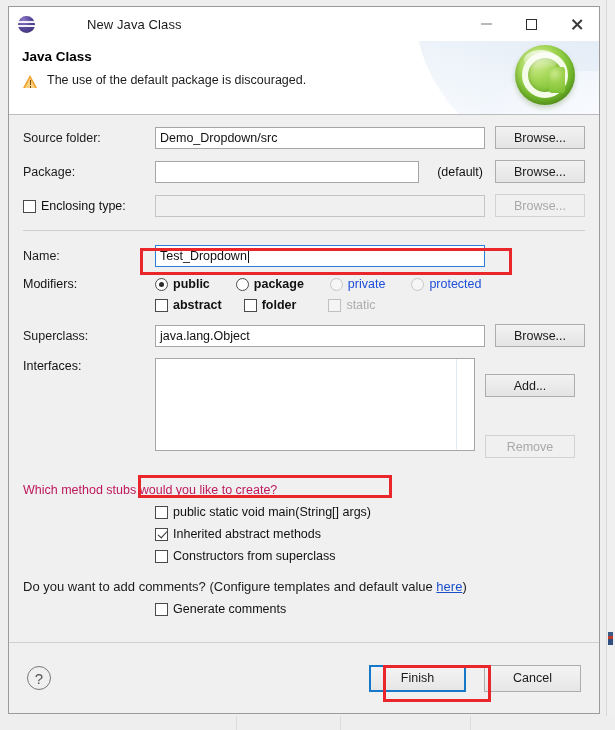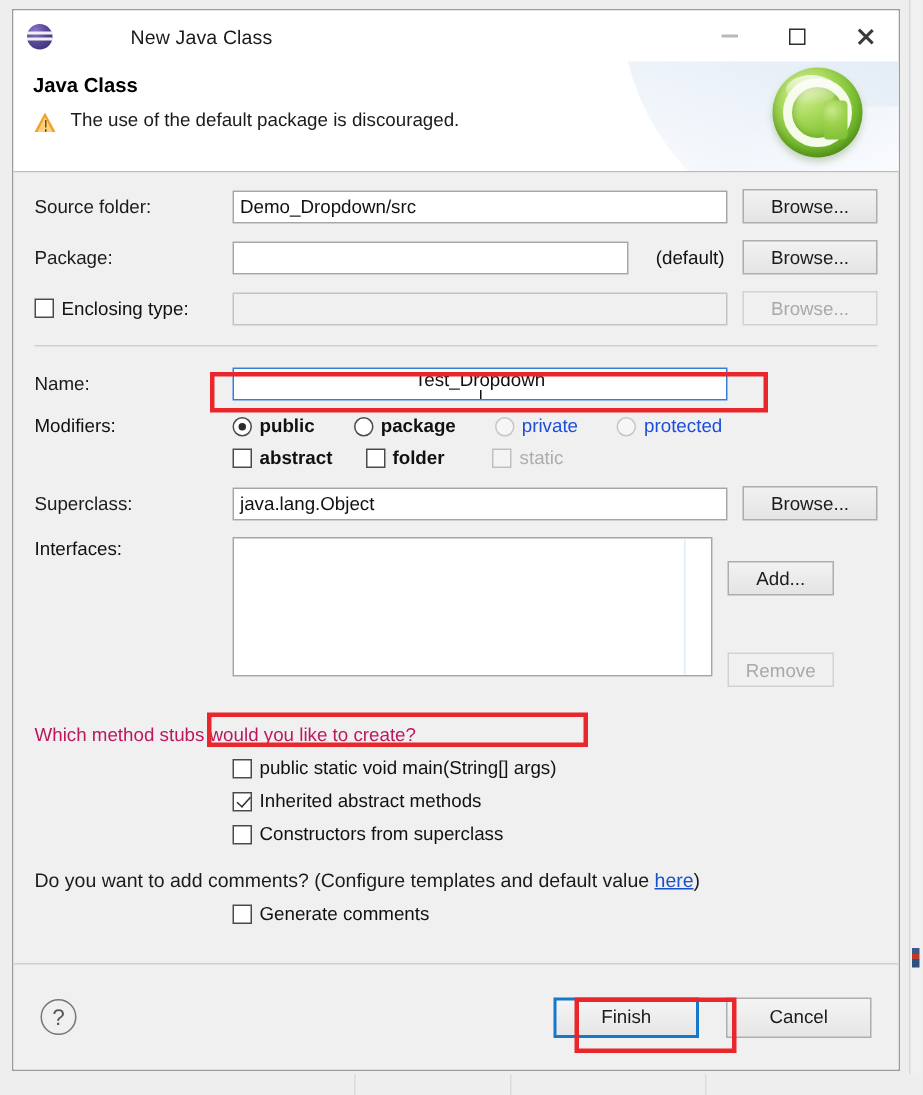--- a/index.html
+++ b/index.html
@@ -196,21 +196,21 @@
     width: 13px; height: 13px; flex: none; box-sizing: border-box;
     border-radius: 50%; background: #fff; border: 1px solid #4a4a4a; position: relative;
   }
   .rdo.disabled { border-color: #c6c6c6; background: #f6f6f6; }
   .rdo.checked::after {
     content:""; position:absolute; left: 3px; top: 3px;
     width: 5px; height: 5px; border-radius: 50%; background: #2b2b2b;
   }
 
   .enclosing-row { display:flex; align-items:center; margin-top: 11px; }
-  .enclosing-left { width: 132px; flex:none; display:flex; align-items:flex-start; }
+  .enclosing-left { width: 132px; flex:none; display:flex; align-items:flex-end; }
   .enclosing-left .lab { margin-left: 5px; font-size: 12.5px; }
 
   .sep {
     height: 1px; background: #d0d0d0; margin: 13px 0 0 0;
   }
 
   .mods-row { display:flex; align-items:flex-start; margin-top: 10px; }
   .mods-row .lbl { width: 132px; flex:none; }
   .mod-item { display:flex; align-items:center; margin-right: 26px; }
   .mod-item .t { margin-left: 5px; font-size: 12.5px; }
@@ -222,21 +222,21 @@
   .iface-row { display:flex; margin-top: 11px; }
   .iface-row .lbl { width: 132px; flex:none; padding-top: 1px; }
   .iface-box {
     flex: 1 1 auto; height: 93px; background: #fff;
     border: 1px solid #a6a6a6; box-sizing: border-box; position: relative;
   }
   .iface-box .vdiv {
     position:absolute; right: 17px; top: 0; bottom: 0; width: 1px; background: #e3ecf2;
   }
   .iface-btns { width: 100px; flex:none; margin-left: 10px; display:flex; flex-direction:column; }
-  .iface-btns .btn { margin-left: 0; width: 71px; }
+  .iface-btns .btn { margin-left: 0; width: 90px; }
   .iface-btns .btn.add { margin-top: 16px; }
   .iface-btns .btn.rem { margin-top: 38px; }
 
   .q-line { margin-top: 25px; font-size: 12.5px; color: #be185d; }
   .stub { display:flex; align-items:center; margin-top: 8px; padding-left: 132px; }
   .stub .t { margin-left: 5px; font-size: 12.5px; }
   .cmt-line { margin-top: 16px; font-size: 13px; color: #1b1b1b; }
   .cmt-line .lnk { color: #1a4fcc; text-decoration: underline; }
 
   
@@ -347,21 +347,21 @@
         <div class="textbox disabled">
           <span></span>
         </div>
         <div class="btn disabled">Browse...</div>
       </div>
 
       <div class="sep"></div>
 
       <div class="row" style="margin-top:14px;">
         <span class="lbl">Name:</span>
-        <div class="textbox" style="border:1px solid #2f7fd6;flex-direction:column;">
+        <div class="textbox" style="border:1px solid #2f7fd6;">
           <span>Test_Dropdown</span>
           <span style="display:inline-block;width:1px;height:14px;background:#111;margin-left:1px;"></span>
         </div>
         <div style="width:100px;flex:none;"></div>
       </div>
 
       <div class="mods-row">
         <span class="lbl">Modifiers:</span>
         <span class="mod-item">
           <span class="rdo checked"></span>

